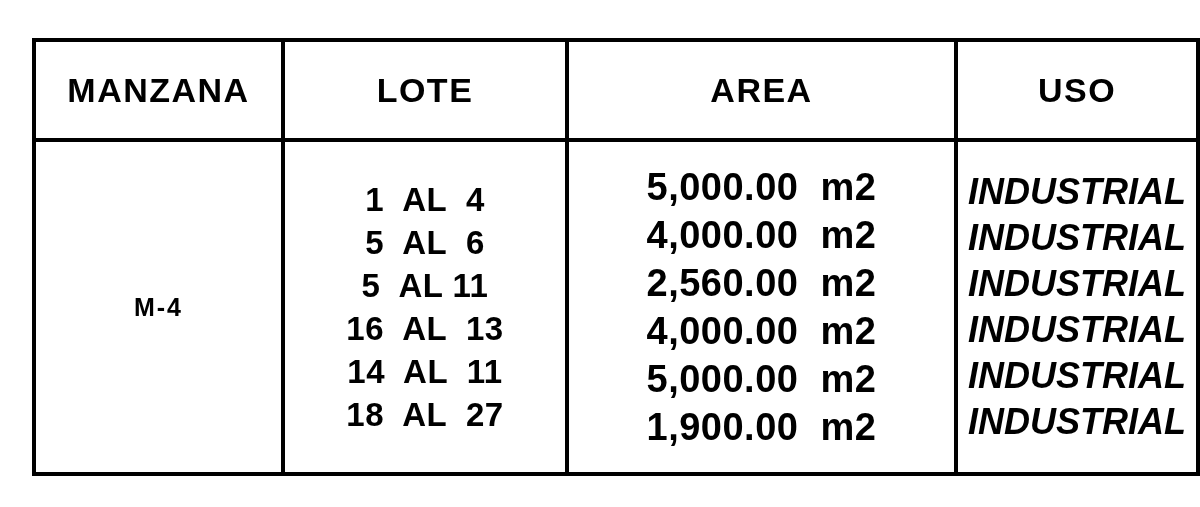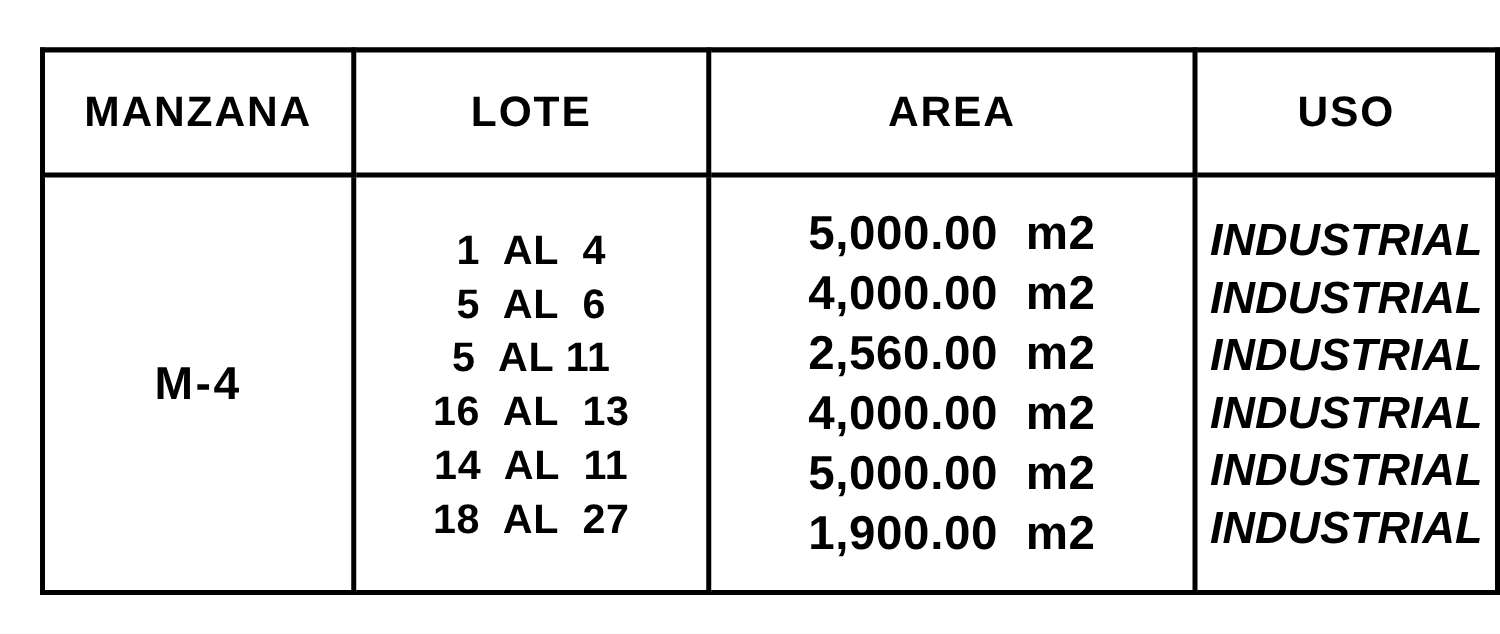--- a/index.html
+++ b/index.html
@@ -25,21 +25,21 @@
     left: 32px;
     top: 38px;
     width: 1148px;
     height: 432px;
   }
   table.lot-table {
     width: 100%;
     height: 100%;
     border-collapse: collapse;
     table-layout: fixed;
-    background: #000000;
+    background: #737373;
   }
   table.lot-table td,
   table.lot-table th {
     border: 4px solid #000000;
     padding: 0;
     background: #ffffff;
     text-align: center;
     vertical-align: middle;
   }
   thead th {
@@ -52,21 +52,21 @@
   .col-lote    { width: 280px; }
   .col-area    { width: 385px; }
   .col-uso     { width: 238px; }
 
   tbody td {
     height: 330px;
     font-size: 33px;
     font-weight: bold;
   }
   .manzana-cell {
-    font-size: 37px;
+    font-size: 25px;
     font-weight: bold;
     letter-spacing: 2px;
   }
   .stack {
     display: flex;
     flex-direction: column;
     justify-content: center;
     align-items: center;
     gap: 10px;
     padding: 6px 0;

